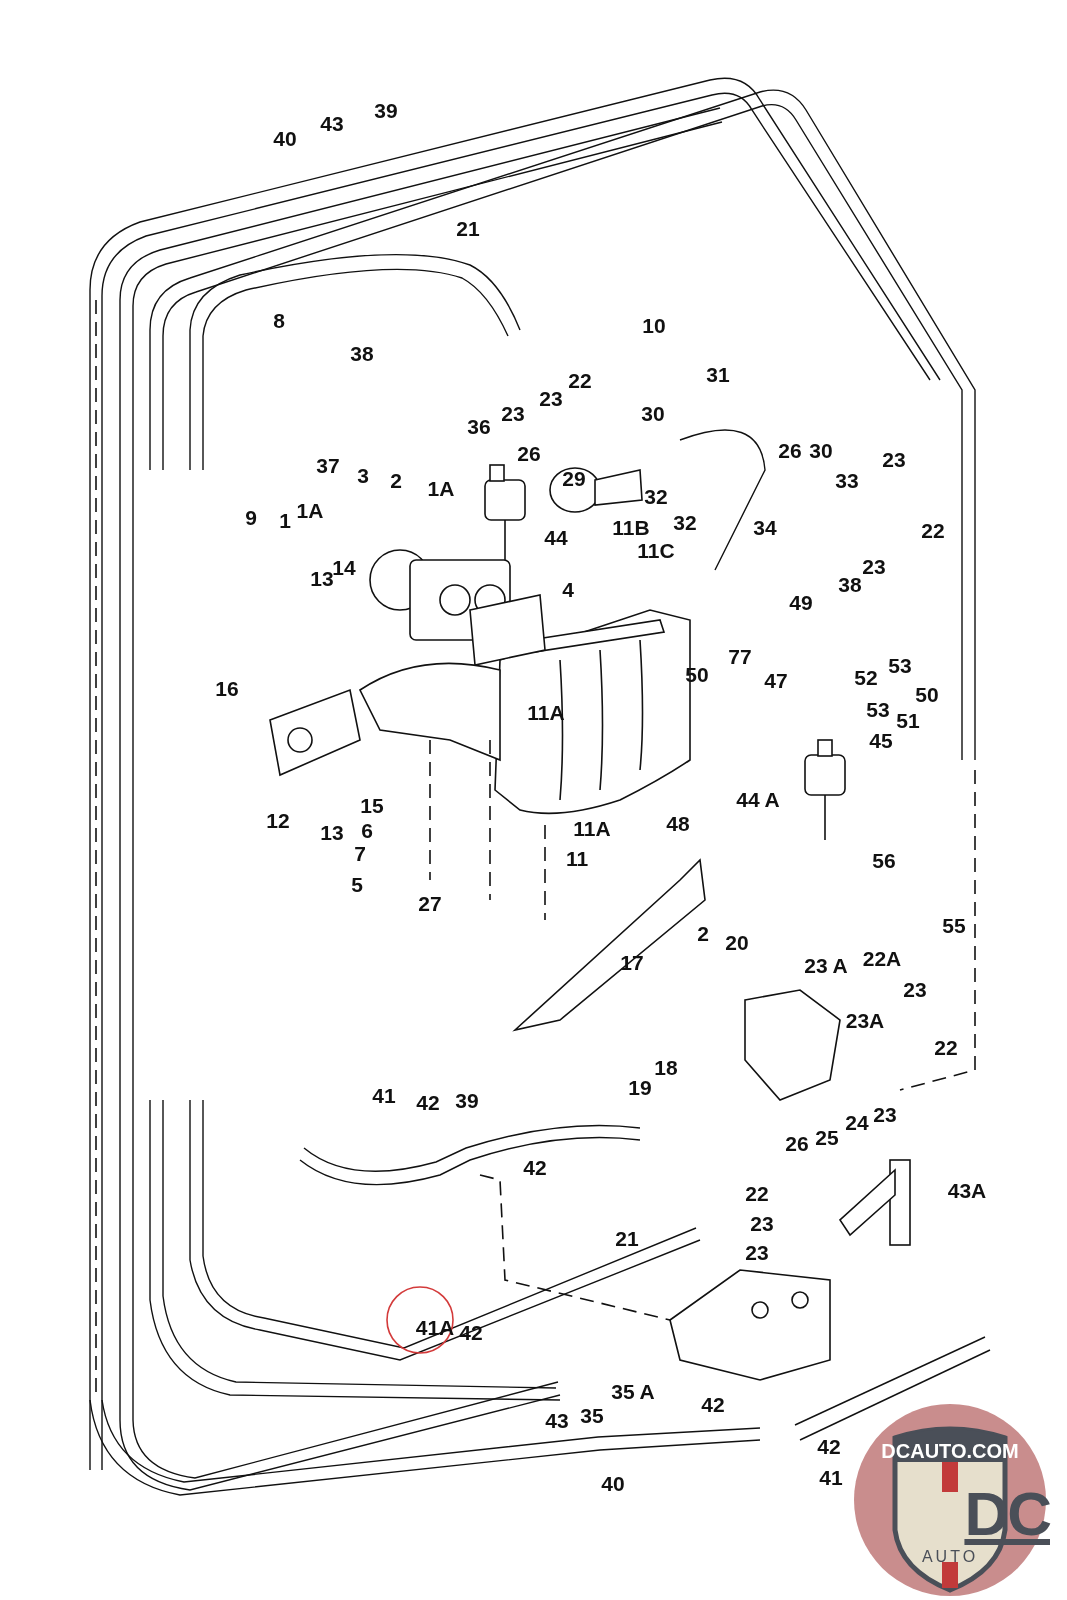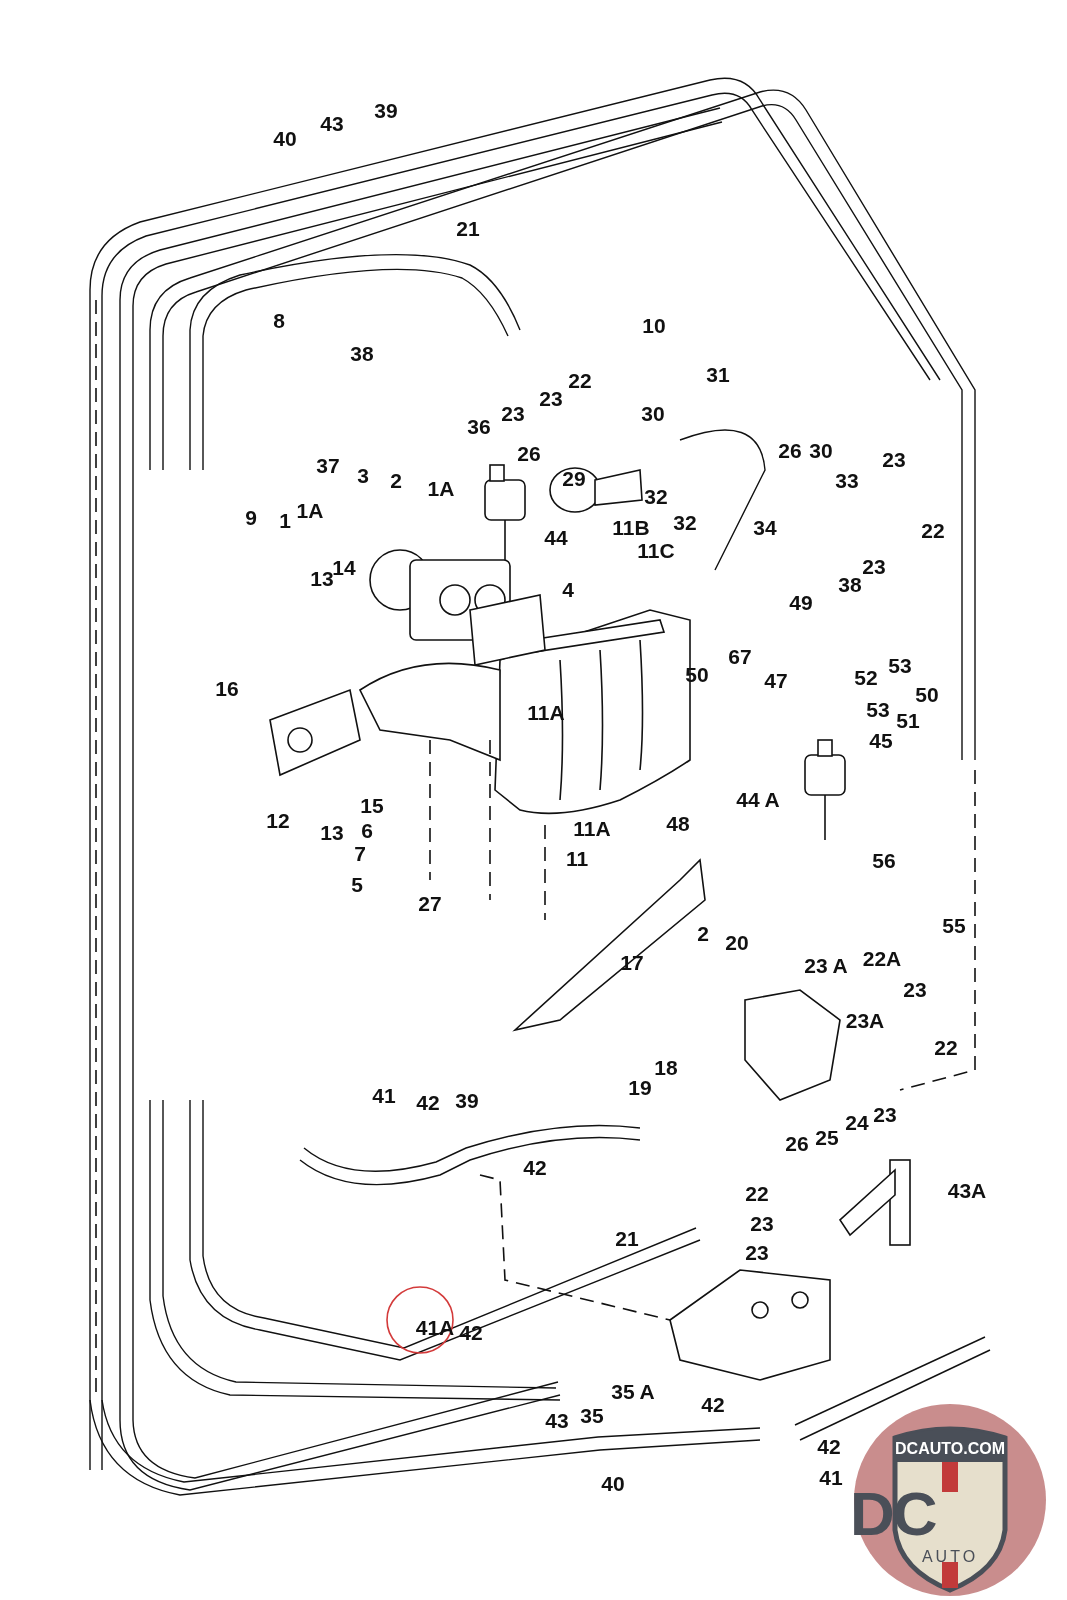--- a/index.html
+++ b/index.html
@@ -4,22 +4,22 @@
 <style>
   html, body { margin:0; padding:0; background:#ffffff; }
   body { width:1067px; height:1600px; position:relative; overflow:hidden; font-family:"Liberation Sans", sans-serif; }
   #diagram { position:absolute; left:0; top:0; width:1067px; height:1600px; }
   .lbl { position:absolute; font-family:"Liberation Sans", sans-serif; font-weight:bold; font-size:21px; color:#111; line-height:1; white-space:nowrap; transform:translate(-50%,-50%); }
   svg .ln { stroke:#111; stroke-width:1.6; fill:none; }
   svg .dash { stroke:#111; stroke-width:1.6; fill:none; stroke-dasharray:14 8; }
   svg .part { stroke:#111; stroke-width:1.6; fill:#fff; }
   svg .hose { stroke:#111; stroke-width:1.4; fill:none; }
   #logo { position:absolute; left:850px; top:1400px; width:200px; height:200px; }
-  #logo-text { position:absolute; left:0; top:40px; width:200px; text-align:center; color:#fff; font-weight:bold; font-size:16px; }
-  #logo-dc { position:absolute; left:0; top:78px; width:200px; text-align:left; color:#4a4f58; font-weight:bold; font-size:62px; letter-spacing:-2px; }
+  #logo-text { position:absolute; left:0; top:40px; width:200px; text-align:center; color:#fff; font-weight:bold; font-size:20px; }
+  #logo-dc { position:absolute; left:0; top:78px; width:200px; text-align:right; color:#4a4f58; font-weight:bold; font-size:62px; letter-spacing:-2px;text-decoration:underline; }
   #logo-auto { position:absolute; left:0; top:148px; width:200px; text-align:center; color:#4a4f58; font-size:16px; letter-spacing:3px; }
 </style>
 </head>
 <body>
 
 <svg id="diagram" viewBox="0 0 1067 1600" width="1067" height="1600">
 
   <g>
     <path class="hose" d="M90,1470 L90,290 Q90,240 140,222 L710,80 Q745,72 760,100 L940,380"></path>
     <path class="hose" d="M102,1470 L102,296 Q102,252 146,236 L712,95 Q740,88 752,110 L930,380"></path>
@@ -159,21 +159,21 @@
     <div class="lbl" style="left: 322px; top: 578px;">13</div>
     <div class="lbl" style="left: 344px; top: 567px;">14</div>
     <div class="lbl" style="left: 568px; top: 589px;">4</div>
     <div class="lbl" style="left: 850px; top: 584px;">38</div>
     <div class="lbl" style="left: 801px; top: 602px;">49</div>
     <div class="lbl" style="left: 866px; top: 677px;">52</div>
     <div class="lbl" style="left: 900px; top: 665px;">53</div>
     <div class="lbl" style="left: 227px; top: 688px;">16</div>
     <div class="lbl" style="left: 546px; top: 712px;">11A</div>
     <div class="lbl" style="left: 697px; top: 674px;">50</div>
-    <div class="lbl" style="left: 740px; top: 656px;">67</div>
+    <div class="lbl" style="left: 740px; top: 656px;">77</div>
     <div class="lbl" style="left: 776px; top: 680px;">47</div>
     <div class="lbl" style="left: 878px; top: 709px;">53</div>
     <div class="lbl" style="left: 927px; top: 694px;">50</div>
     <div class="lbl" style="left: 908px; top: 720px;">51</div>
     <div class="lbl" style="left: 881px; top: 740px;">45</div>
     <div class="lbl" style="left: 278px; top: 820px;">12</div>
     <div class="lbl" style="left: 372px; top: 805px;">15</div>
     <div class="lbl" style="left: 332px; top: 832px;">13</div>
     <div class="lbl" style="left: 758px; top: 799px;">44 A</div>
     <div class="lbl" style="left: 678px; top: 823px;">48</div>

